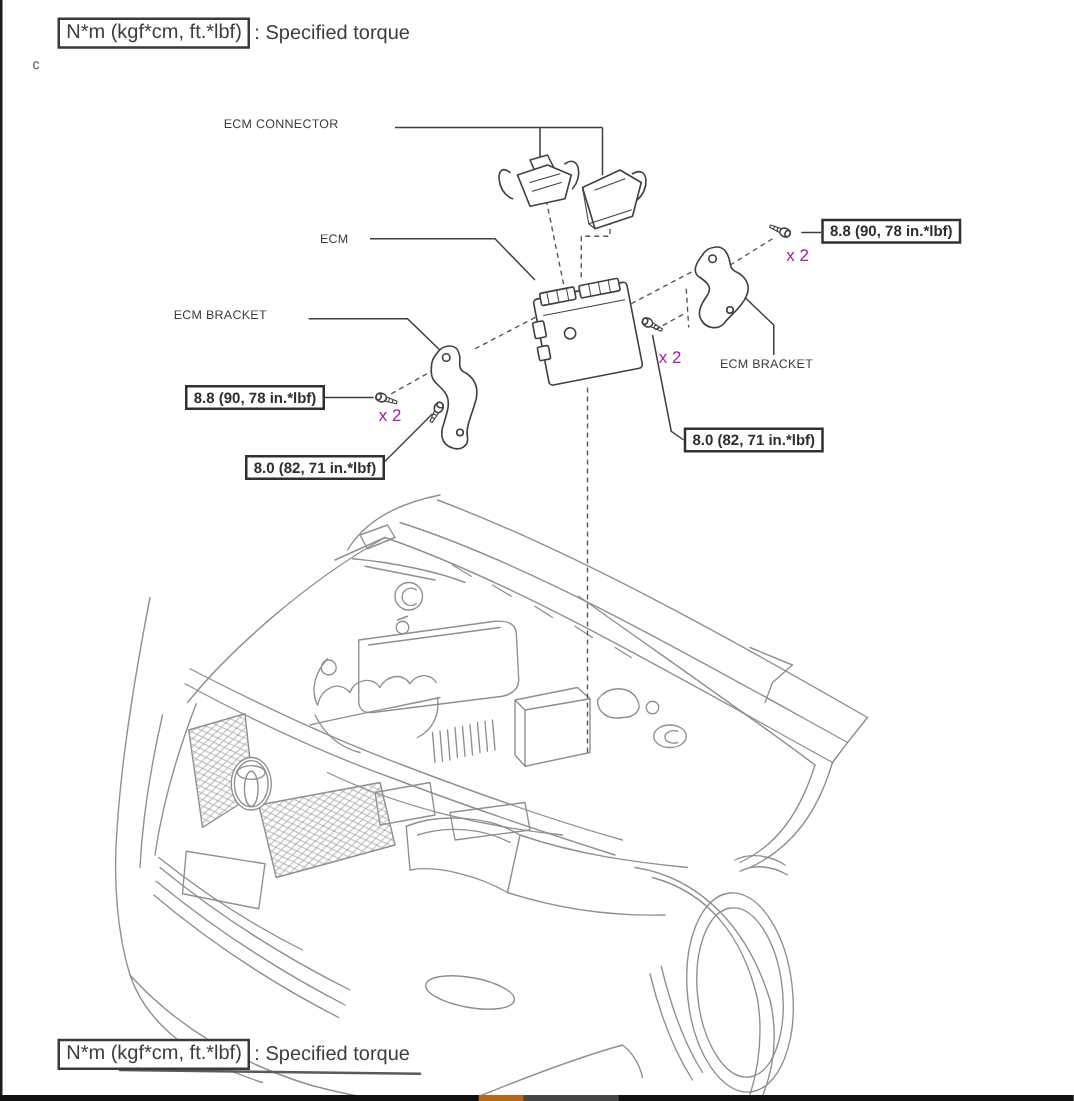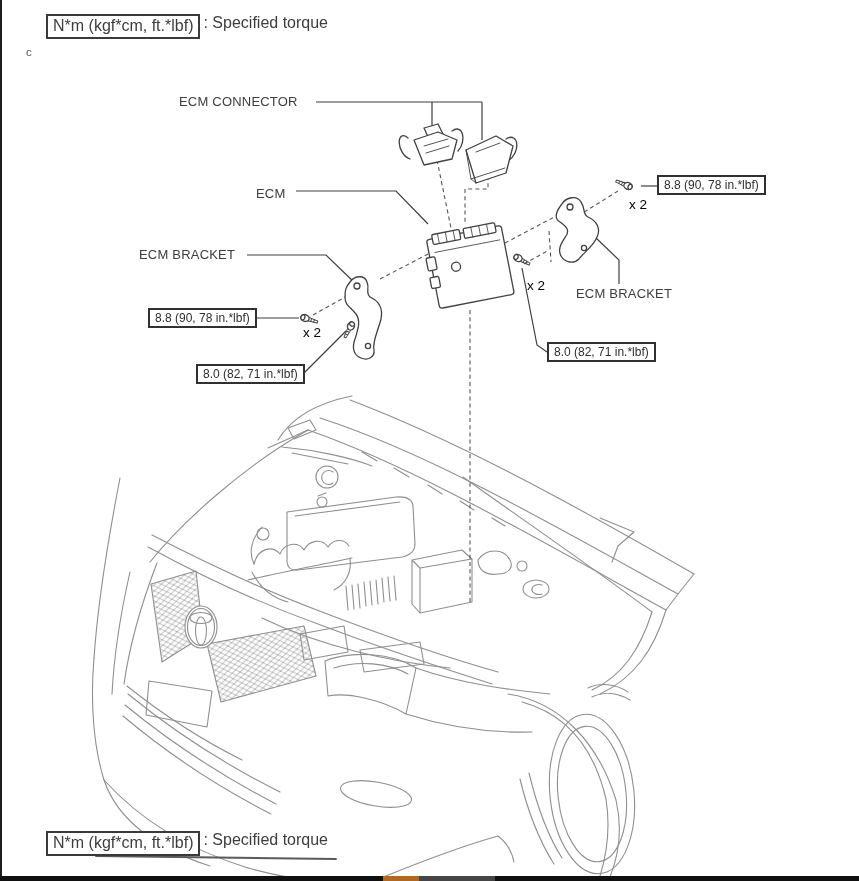--- a/index.html
+++ b/index.html
@@ -3,37 +3,37 @@
 <meta charset="utf-8">
 <style>
   html,body{margin:0;padding:0;}
   body{
     width:859px;height:881px;position:relative;background:#ffffff;
     font-family:"Liberation Sans", sans-serif;overflow:hidden;
   }
   #art{position:absolute;left:0;top:0;z-index:1;}
   .lbl{
     position:absolute;z-index:3;color:#3d3d3d;white-space:nowrap;
-    font-size:13px;letter-spacing:.2px;
+    font-size:10px;letter-spacing:.2px;
   }
   .legend{
-    position:absolute;z-index:3;display:flex;align-items:flex-start;
+    position:absolute;z-index:3;display:flex;align-items:center;
     color:#3d3d3d;font-size:16px;white-space:nowrap;
   }
   .legend .box{
     border:2px solid #3a3a3a;background:#fff;padding:1px 5px 2px 5px;
     margin-right:3px;
   }
   .callout{
     position:absolute;z-index:3;border:2px solid #303030;background:#fff;
-    color:#2e2e2e;font-weight:normal;font-size:12px;padding:1px 5px;
+    color:#2e2e2e;font-weight:bold;font-size:12px;padding:1px 5px;
     white-space:nowrap;
   }
   .qty{
-    position:absolute;z-index:3;color:#000000;font-size:13.5px;white-space:nowrap;
+    position:absolute;z-index:3;color:#a21caf;font-size:13.5px;white-space:nowrap;
   }
   .marker{
     position:absolute;z-index:3;color:#5a5a5a;font-size:11.5px;
   }
   .left-edge{
     position:absolute;left:0;top:0;width:2px;height:881px;background:#1c1c1c;z-index:4;
   }
   .bottom-bar{
     position:absolute;left:0;top:876px;width:859px;height:5px;background:#101010;z-index:5;
   }

